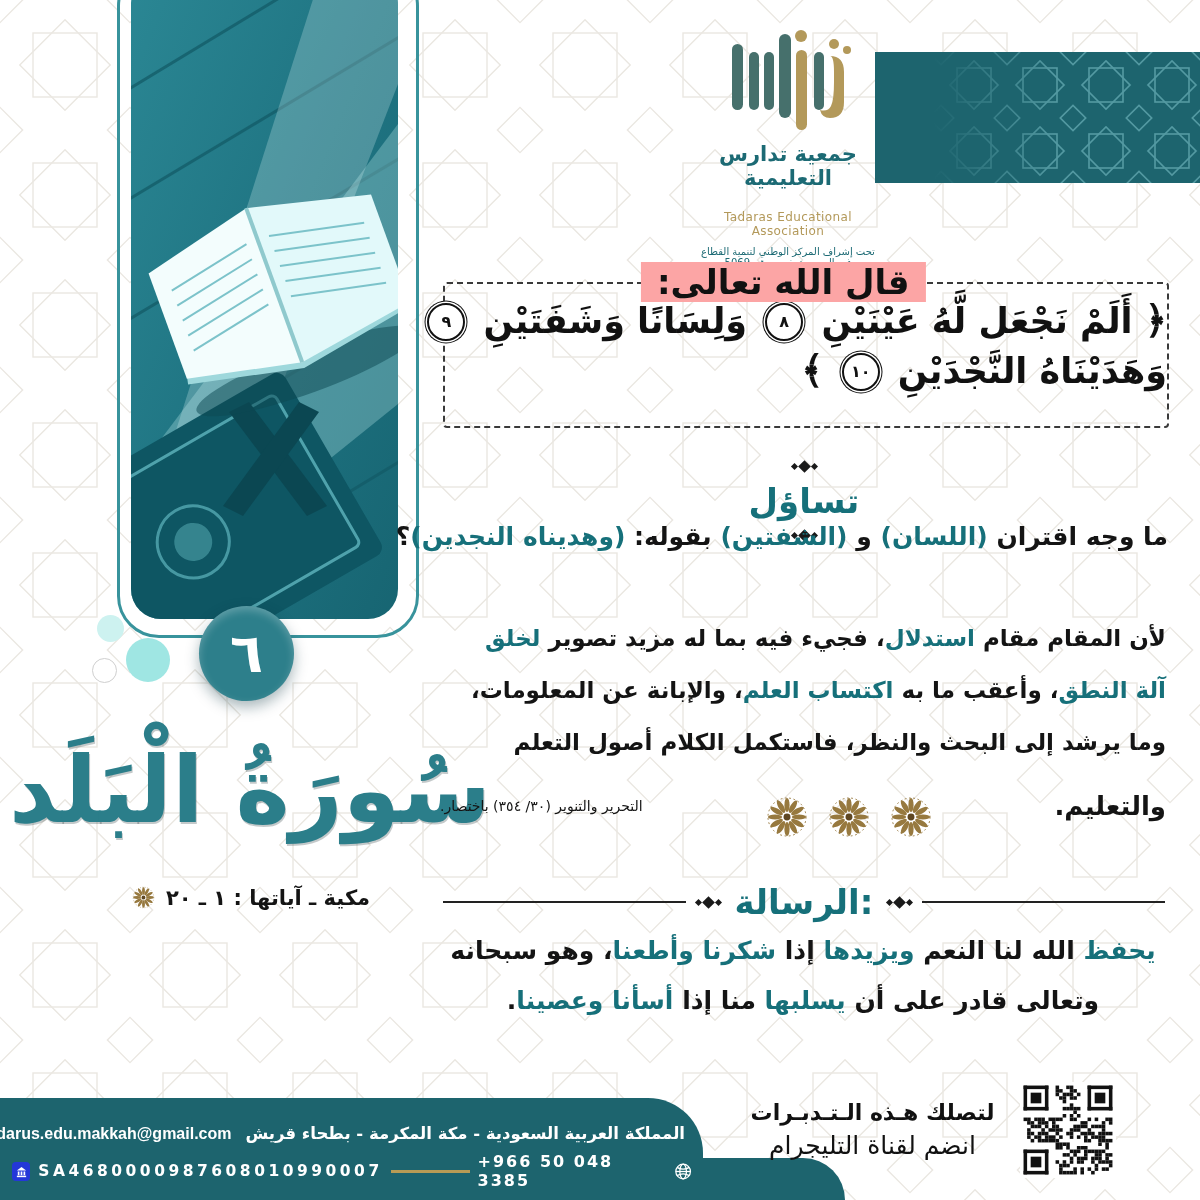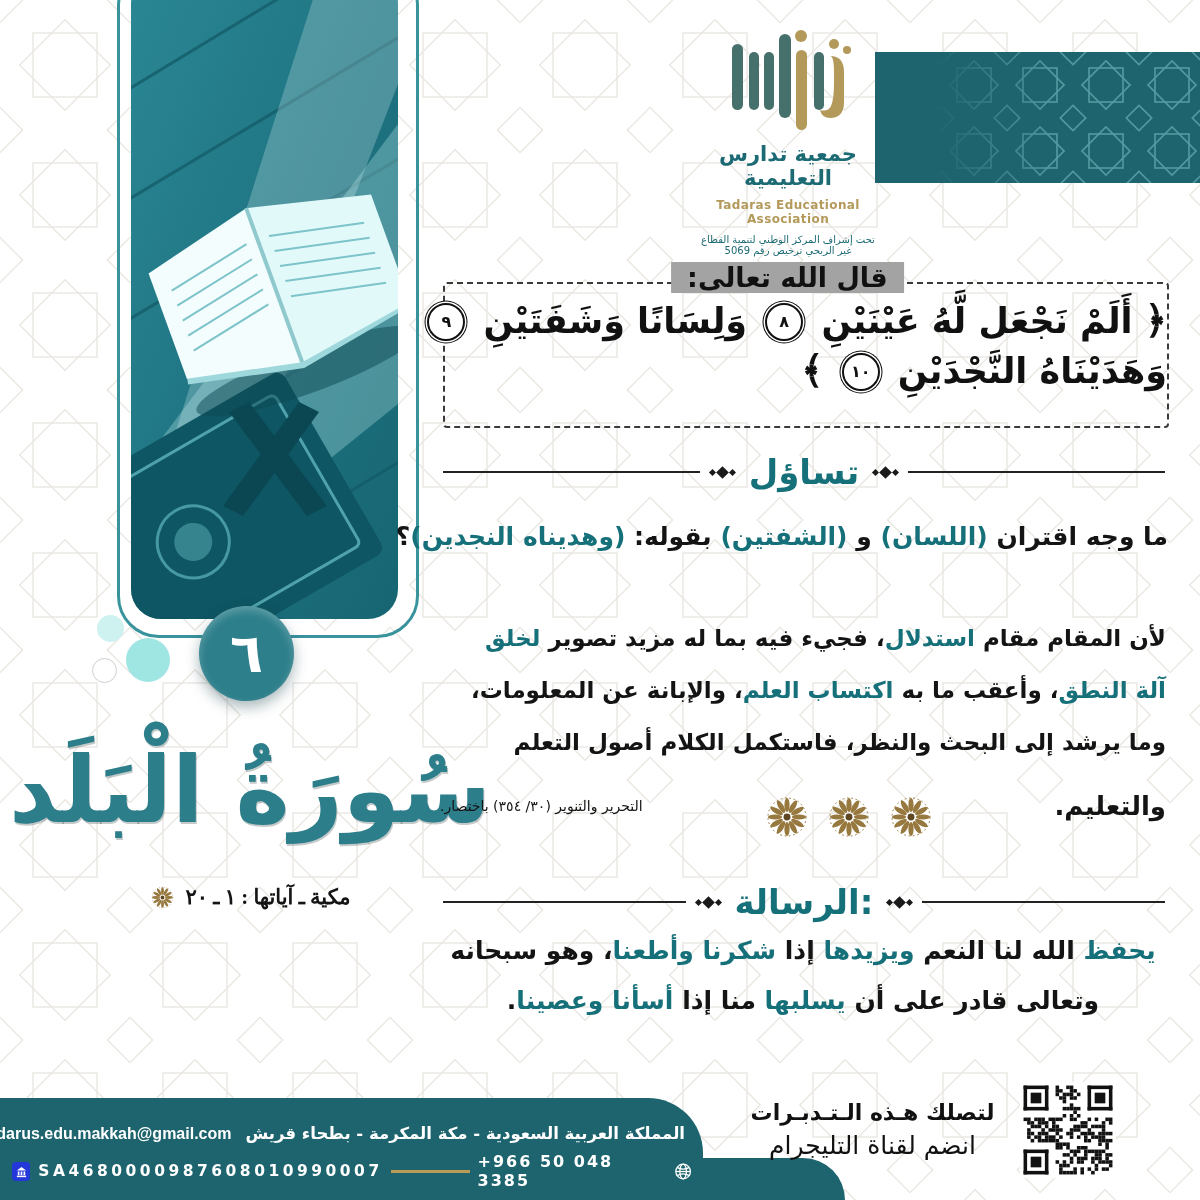--- a/index.html
+++ b/index.html
@@ -24,55 +24,55 @@
   .bub2{left:126px;top:638px;width:44px;height:44px;background:#9fe6e3;}
   .bub3{left:92px;top:658px;width:23px;height:23px;background:transparent;border:1.5px solid #cfcfcf;}
 
   
   .surah-title{left:30px;top:698px;width:440px;height:185px;display:flex;align-items:center;
                justify-content:center;z-index:2;}
   .surah-title span{font-size:92px;font-weight:bold;color:#2b7e8a;white-space:nowrap;
                     text-shadow:1px 2px 0 rgba(20,40,45,.25);}
   .surah-meta{left:40px;top:884px;width:420px;display:flex;align-items:center;justify-content:center;
               gap:9px;z-index:2;}
-  .surah-meta .txt{font-size:21px;font-weight:bold;color:#141414;direction:rtl;font-family:Liberation Serif, serif;}
+  .surah-meta .txt{font-size:21px;font-weight:bold;color:#141414;direction:rtl;}
 
   
   .logo{left:698px;top:22px;width:180px;text-align:center;z-index:2;}
   .logo .ar{font-size:21px;font-weight:bold;color:#1c6a74;margin-top:2px;}
-  .logo .en{font-size:12px;font-weight:bold;color:#b3995a;letter-spacing:.4px;margin-top:8px;}
+  .logo .en{font-size:12px;font-weight:normal;color:#b3995a;letter-spacing:.4px;margin-top:20px;}
   .logo .lic{font-size:10px;color:#1c6a74;margin-top:8px;}
 
   
   .banner{left:875px;top:52px;width:325px;height:131px;background:#1d646e;z-index:1;overflow:hidden;}
   .banner .fade{position:absolute;left:0;top:0;width:100%;height:100%;
                 background:linear-gradient(to right,#1d646e 18%,rgba(29,100,110,0) 55%);}
 
   
   .quote-box{left:443px;top:282px;width:722px;height:142px;border:2px dashed #3a3a3a;
              border-radius:4px;z-index:2;}
-  .quote-lead{position:absolute;left:50%;top:-22px;transform:translateX(-58%);background:#a3a3a3;
-              padding:0 16px;font-size:27px;font-weight:bold;color:#111;white-space:nowrap;direction:rtl;}
+  .quote-lead{position:absolute;left:50%;top:-22px;transform:translateX(-58%);background:#fca5a5;
+              padding:0 16px;font-size:34px;font-weight:bold;color:#111;white-space:nowrap;direction:rtl;}
   .quote-line{width:100%;direction:rtl;font-size:35px;font-weight:bold;color:#111;
               white-space:nowrap;}
   .ql1{margin-top:14px;} .ql2{margin-top:6px;}
   .ayah-num{display:inline-flex;align-items:center;justify-content:center;width:34px;height:34px;
             border:2px solid #111;border-radius:50%;font-size:16px;font-weight:bold;vertical-align:6px;
             margin:0 6px;box-shadow:0 0 0 1.5px #fff, 0 0 0 2.5px #111;background:#fff;}
   .bracket{font-size:38px;}
 
   
   .sec-head{width:722px;display:flex;align-items:center;justify-content:center;gap:10px;z-index:2;}
   .sec-head .ln{flex:1;height:2px;background:#222;}
   .sec-head .word{font-size:34px;font-weight:bold;color:#16707a;white-space:nowrap;padding:0 4px;}
   .orn{display:inline-flex;align-items:center;gap:3px;}
   .orn i{display:block;background:#1a1a1a;transform:rotate(45deg);}
   .orn .m{width:9px;height:9px;} .orn .s{width:5px;height:5px;}
 
-  .q-head{left:443px;top:452px;}
+  .q-head{left:443px;top:452px;flex-direction:column;}
   .m-head{left:443px;top:882px;}
 
   
   .rich{direction:rtl;font-weight:bold;white-space:nowrap;z-index:2;}
   .rich .k{color:#141414;} .rich .t{color:#16707a;}
   .question{left:438px;top:522px;width:730px;font-size:25px;text-align:right;}
   .answer{left:440px;top:612px;width:726px;font-size:23px;}
   .answer .ansline{height:52px;line-height:52px;text-align:right;}
   .ans-bottom{left:440px;top:770px;width:726px;display:flex;direction:rtl;align-items:center;
               justify-content:space-between;z-index:2;}

